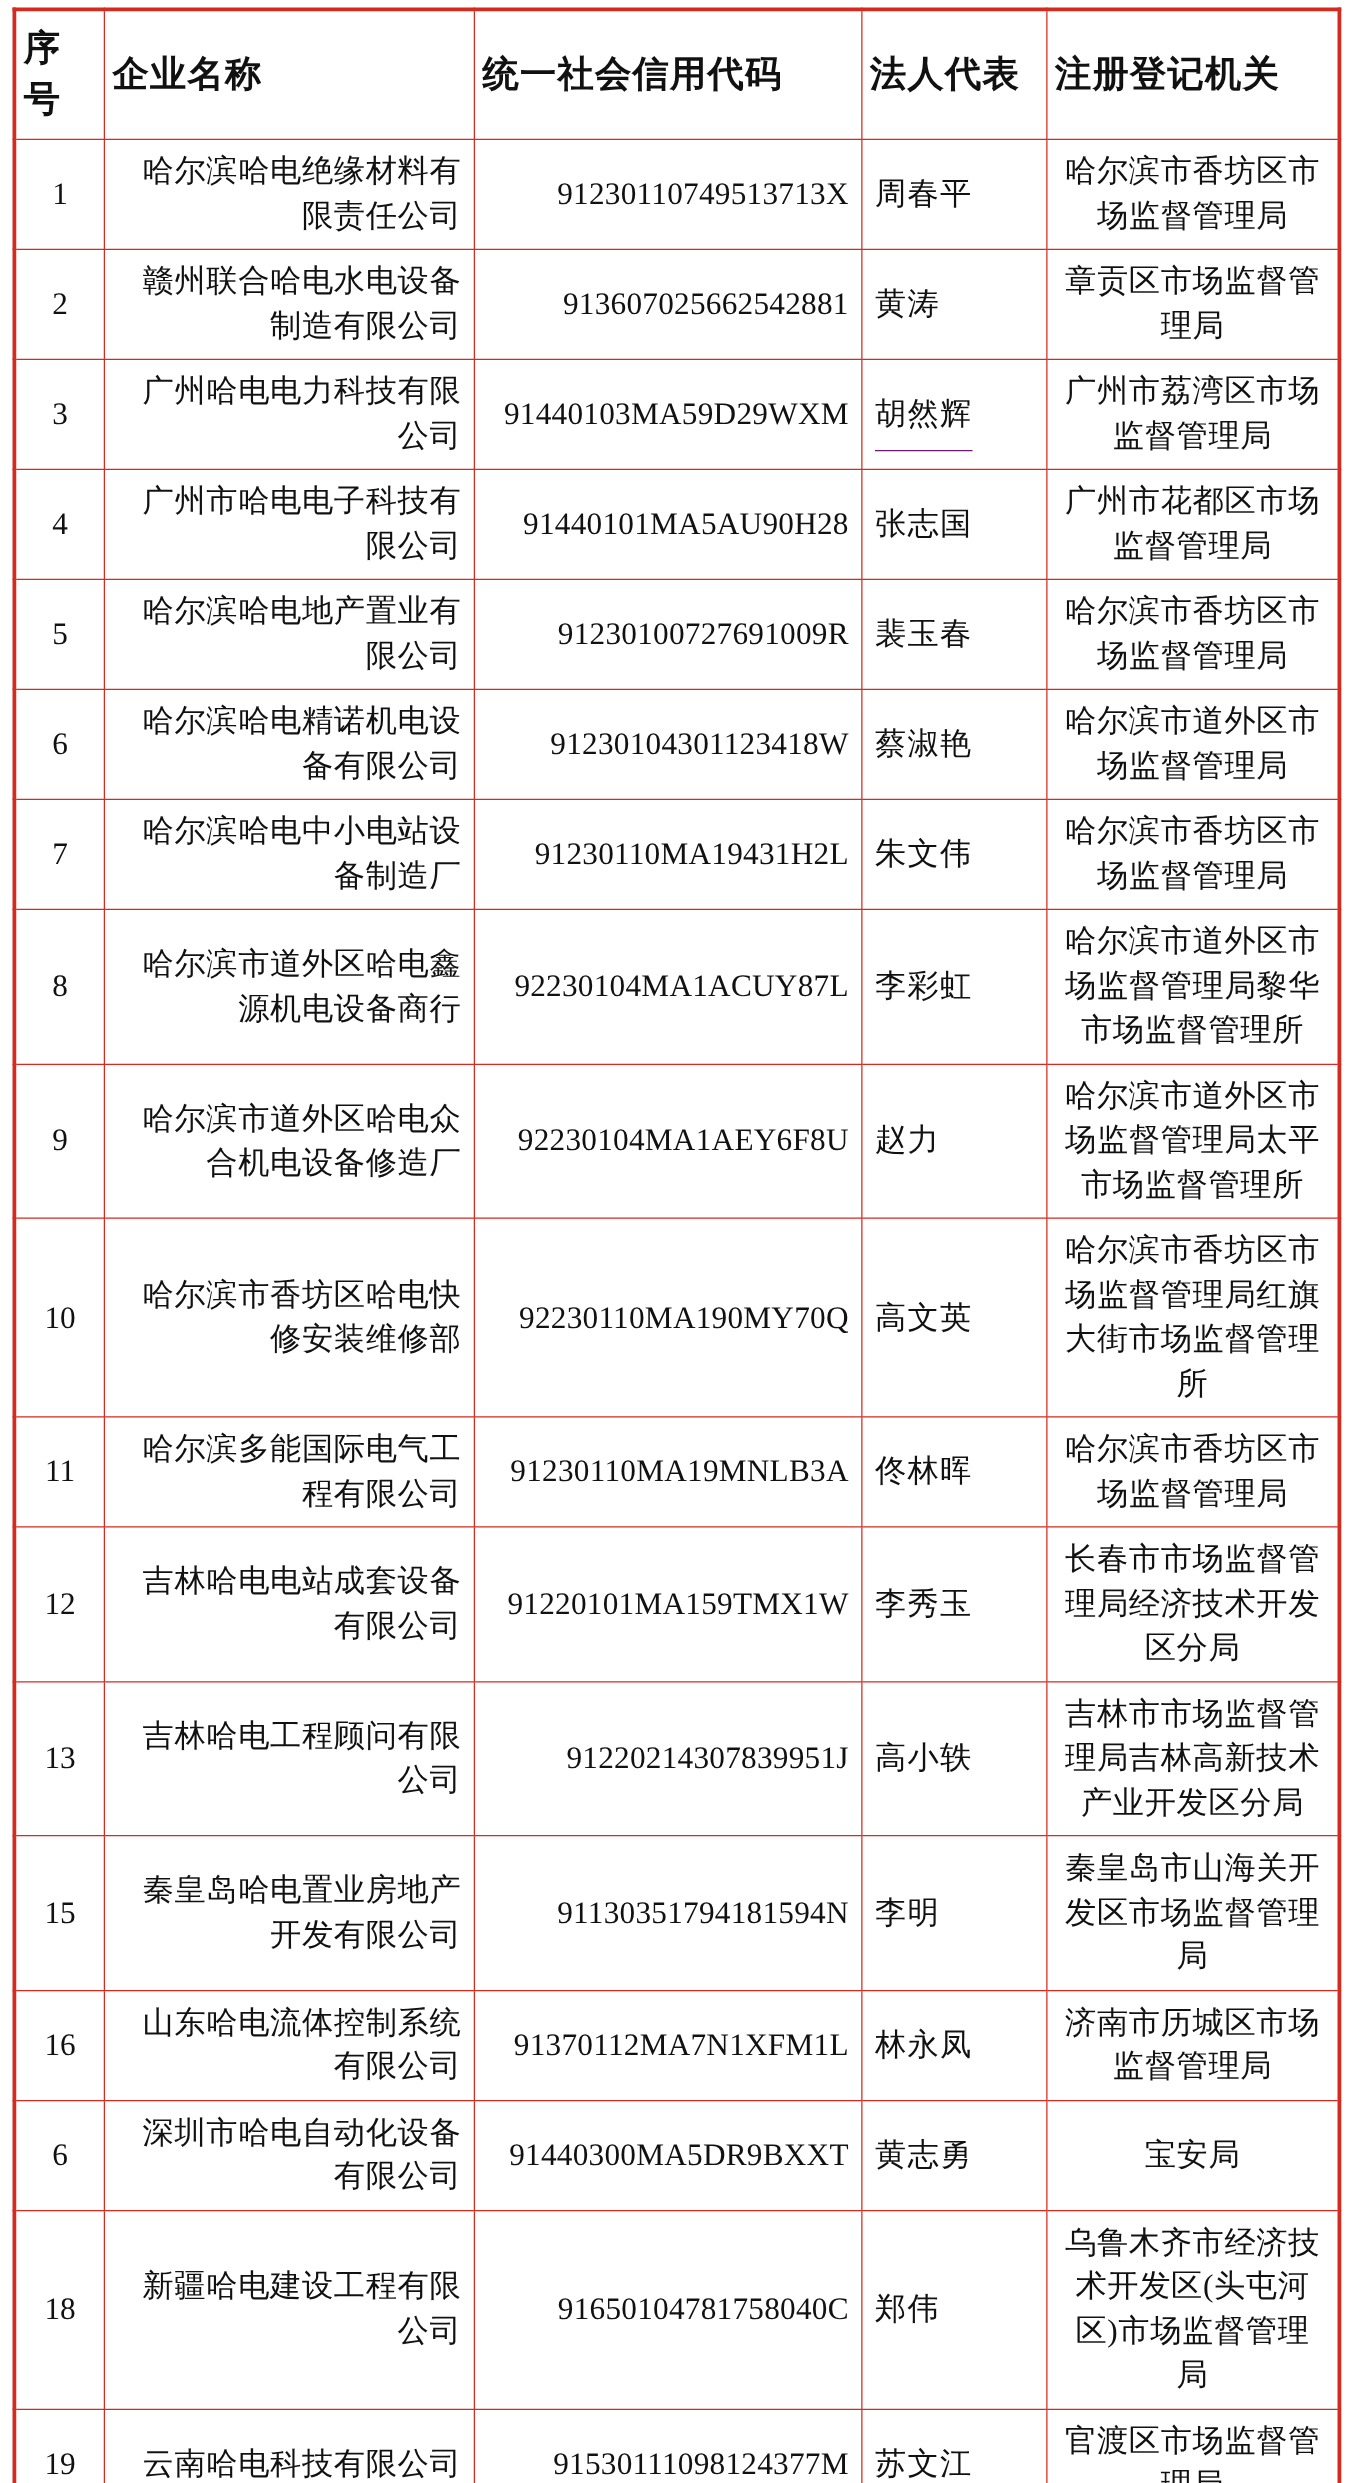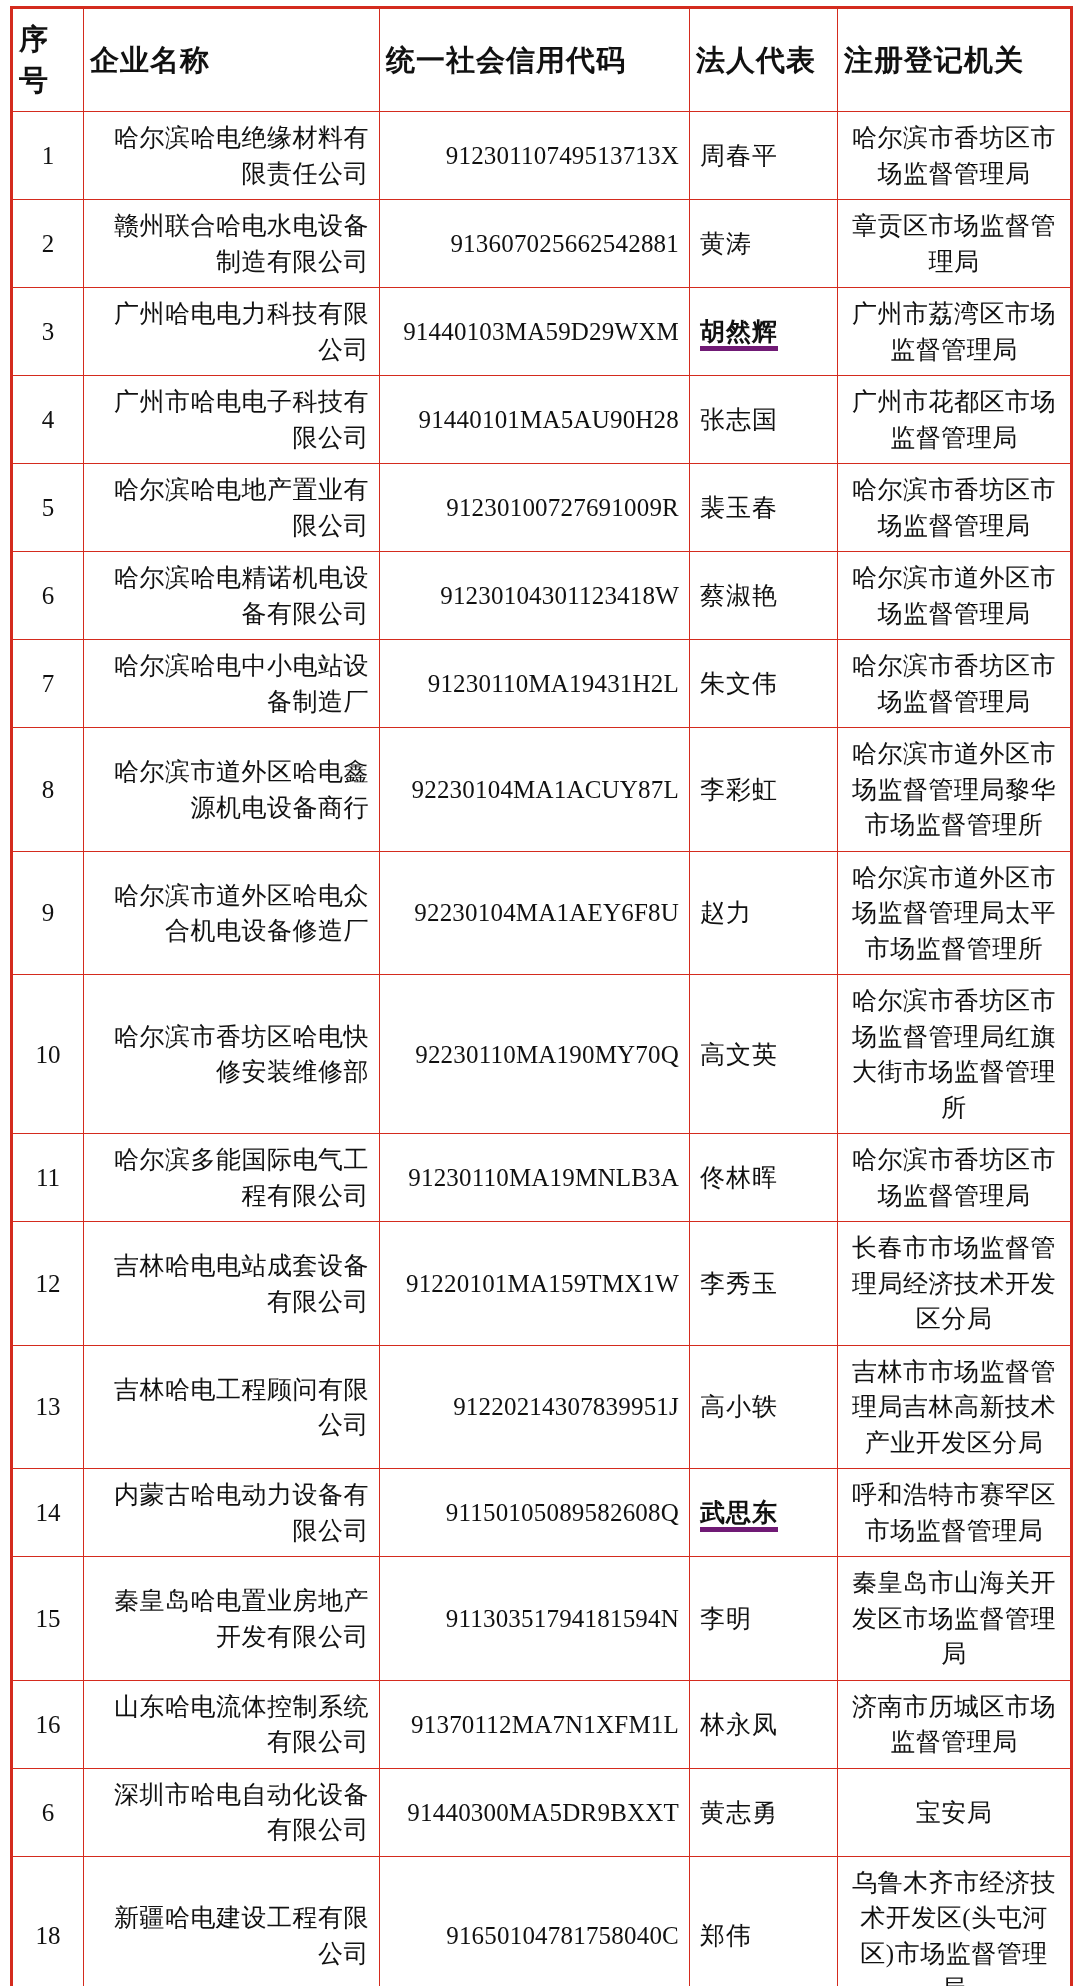--- a/index.html
+++ b/index.html
@@ -61,23 +61,22 @@
     white-space: nowrap;
   }
   td.rep {
     letter-spacing: 1px;
   }
   td.org {
     text-align: center;
     letter-spacing: 0.5px;
   }
   .underline-blue {
-    border-bottom: 5px solid #701a75;
-    padding-bottom: 1px;
-    font-weight: bold;
+    border-bottom: 1px solid #701a75;
+    padding-bottom: 15px;
   }
 </style>
 </head>
 <body>
 
 <div class="page">
   <table class="reg-table">
     <colgroup>
       <col class="c-seq">
       <col class="c-name">
@@ -180,27 +179,20 @@
         <td class="org">长春市市场监督管理局经济技术开发区分局</td>
       </tr>
       <tr>
         <td class="seq">13</td>
         <td class="name">吉林哈电工程顾问有限公司</td>
         <td class="code">91220214307839951J</td>
         <td class="rep">高小轶</td>
         <td class="org">吉林市市场监督管理局吉林高新技术产业开发区分局</td>
       </tr>
       <tr>
-        <td class="seq">14</td>
-        <td class="name">内蒙古哈电动力设备有限公司</td>
-        <td class="code">91150105089582608Q</td>
-        <td class="rep"><span class="underline-blue">武思东</span></td>
-        <td class="org">呼和浩特市赛罕区市场监督管理局</td>
-      </tr>
-      <tr>
         <td class="seq">15</td>
         <td class="name">秦皇岛哈电置业房地产开发有限公司</td>
         <td class="code">91130351794181594N</td>
         <td class="rep">李明</td>
         <td class="org">秦皇岛市山海关开发区市场监督管理局</td>
       </tr>
       <tr>
         <td class="seq">16</td>
         <td class="name">山东哈电流体控制系统有限公司</td>
         <td class="code">91370112MA7N1XFM1L</td>

